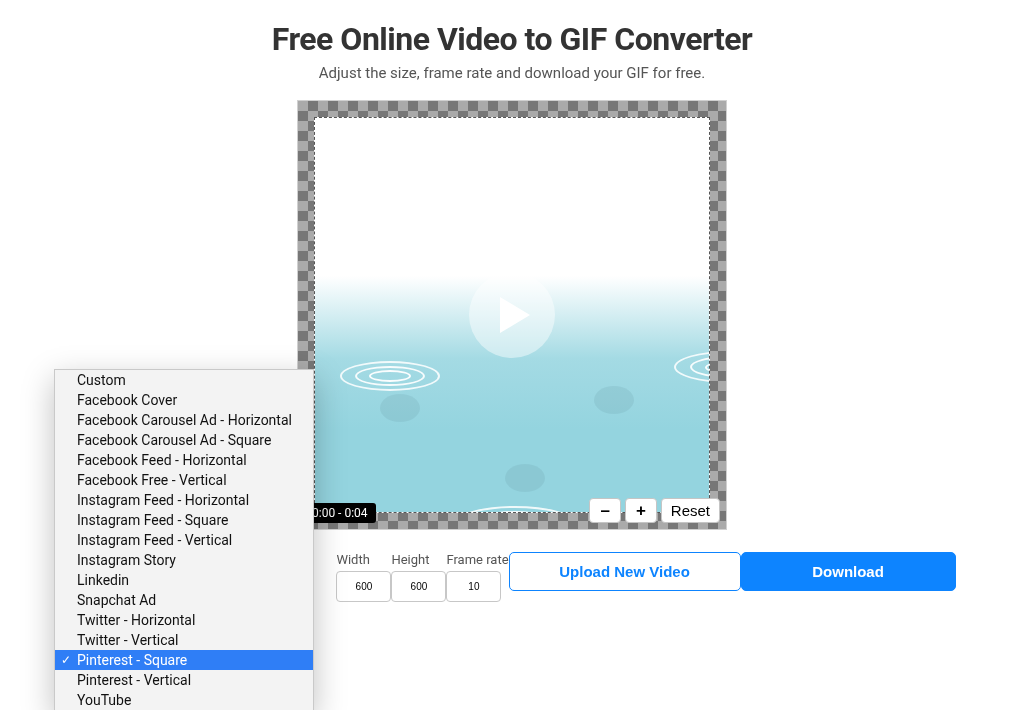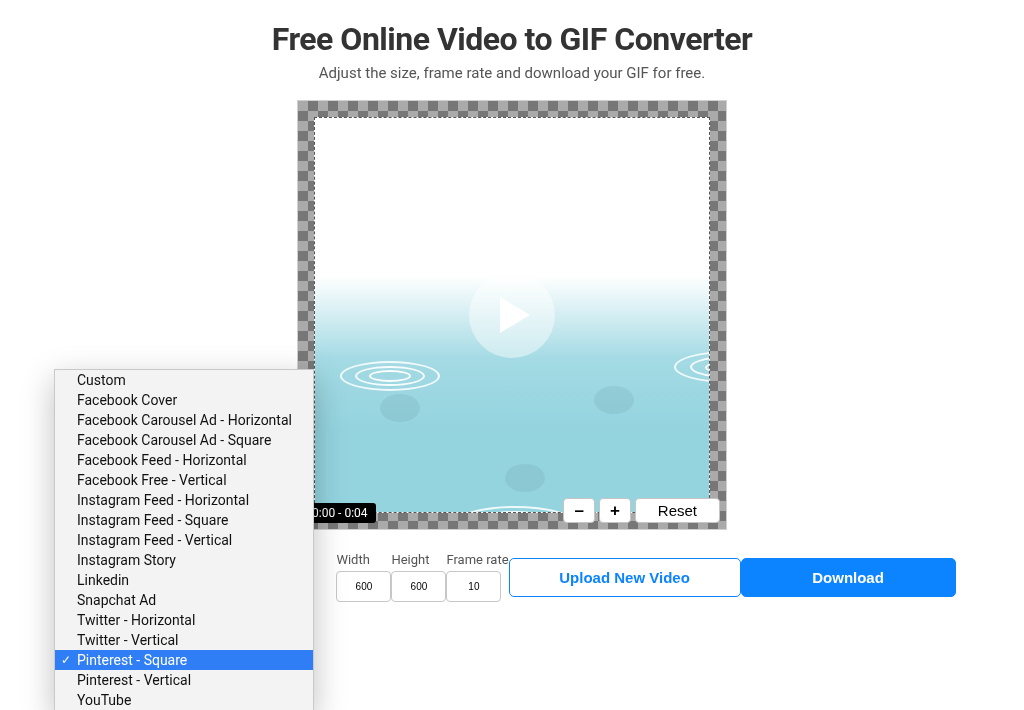--- a/index.html
+++ b/index.html
@@ -67,25 +67,25 @@
     .time-badge {
       position: absolute; bottom: 6px; left: 6px;
       background: #000; color: #fff; font-size: 12px; padding: 3px 8px; border-radius: 3px;
     }
     .zoom-controls {
       position: absolute; bottom: 6px; right: 6px;
       display: flex; gap: 4px;
     }
     .zoom-controls button {
       background: #fff; border: 1px solid #c5c5c5; border-radius: 4px;
-      font-size: 15px; padding: 3px 22px; cursor: pointer;
+      font-size: 15px; padding: 3px 9px; cursor: pointer;
     }
     .zoom-controls button:first-child, .zoom-controls button:nth-child(2) { font-size: 17px; font-weight: 600; padding: 1px 10px; }
 
-    .controls-row { display: flex; align-items: center; justify-content: center; margin: 22px auto 0 auto; width: 960px; padding-left: 60px; }
+    .controls-row { display: flex; align-items: flex-start; justify-content: center; margin: 22px auto 0 auto; width: 960px; padding-left: 60px; }
     .field { display: flex; flex-direction: column; }
     .field label { font-size: 13px; color: #555; margin-bottom: 4px; }
     .field input {
       border: 1px solid #c7c7c7; border-radius: 4px; padding: 9px 8px; font-size: 10px; text-align: center;
     }
     .w-input { width: 55px; }
     .h-input { width: 55px; }
     .fr-input { width: 55px; }
     .preset-input { width: 208px; text-align: left; }
 

